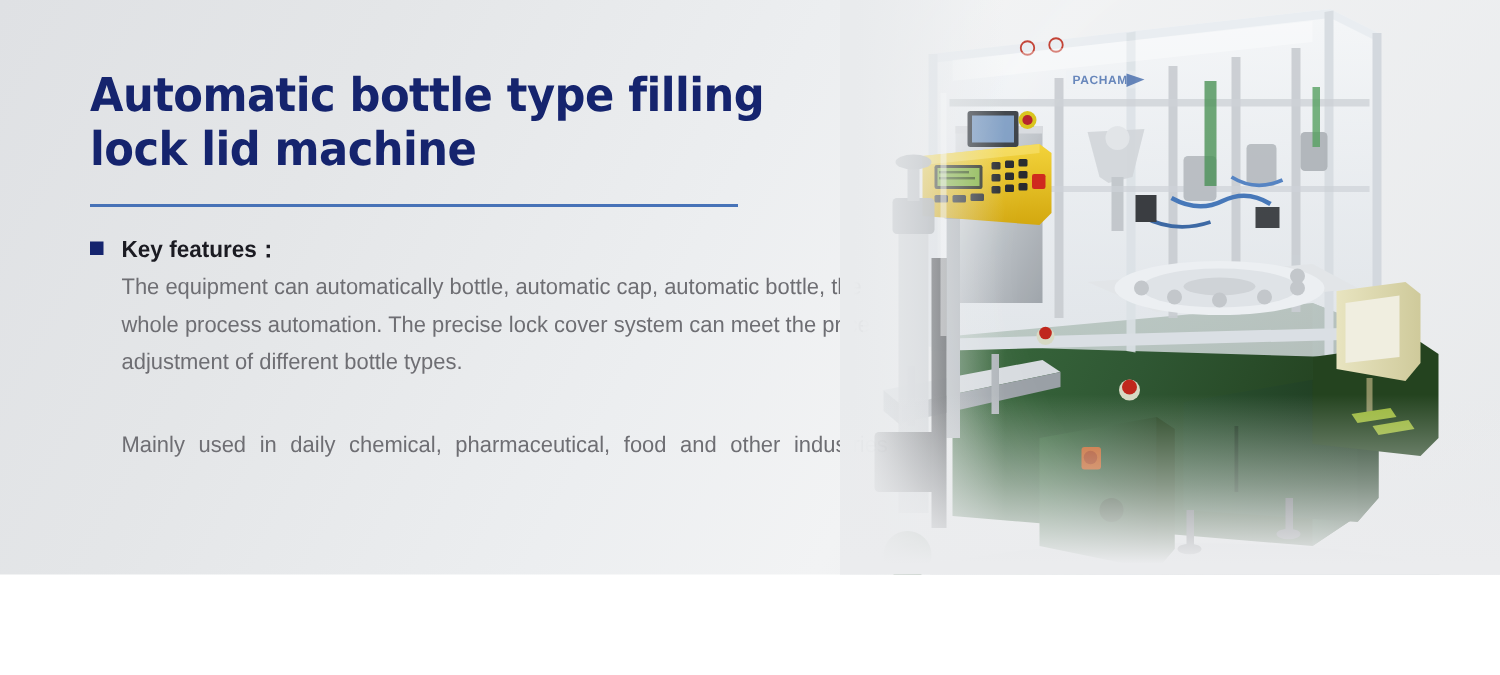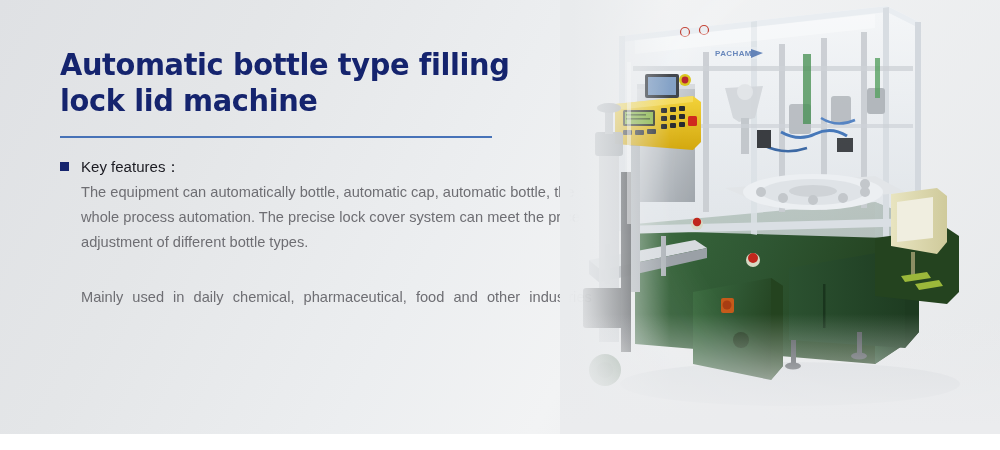--- a/index.html
+++ b/index.html
@@ -7,21 +7,21 @@
   html, body {
     margin: 0; padding: 0;
     width: 1000px; height: 450px;
     overflow: hidden;
     font-family: "Liberation Sans", "DejaVu Sans", sans-serif;
   }
 
   #banner {
     position: relative;
     width: 1000px;
-    height: 434px;
+    height: 383px;
     background:
       linear-gradient(118deg, #dfe1e4 0%, #e4e6e8 22%, #eceef0 46%, #f2f3f4 62%, #e9eaec 82%, #e6e8ea 100%);
     overflow: hidden;
   }
 
   
   .copy {
     position: absolute;
     left: 60px;
     top: 46px;
@@ -49,20 +49,21 @@
     opacity: .95;
   }
 
   .feature-block { margin-top: 19px; }
   .feature-block.second { margin-top: 30px; }
 
   .feature-head {
     display: flex;
     align-items: baseline;
     gap: 12px;
+    font-weight: bold;
   }
 
   .bullet {
     flex: 0 0 auto;
     width: 9px; height: 9px;
     background: #15246e;
     position: relative;
     top: -1px;
   }
 

